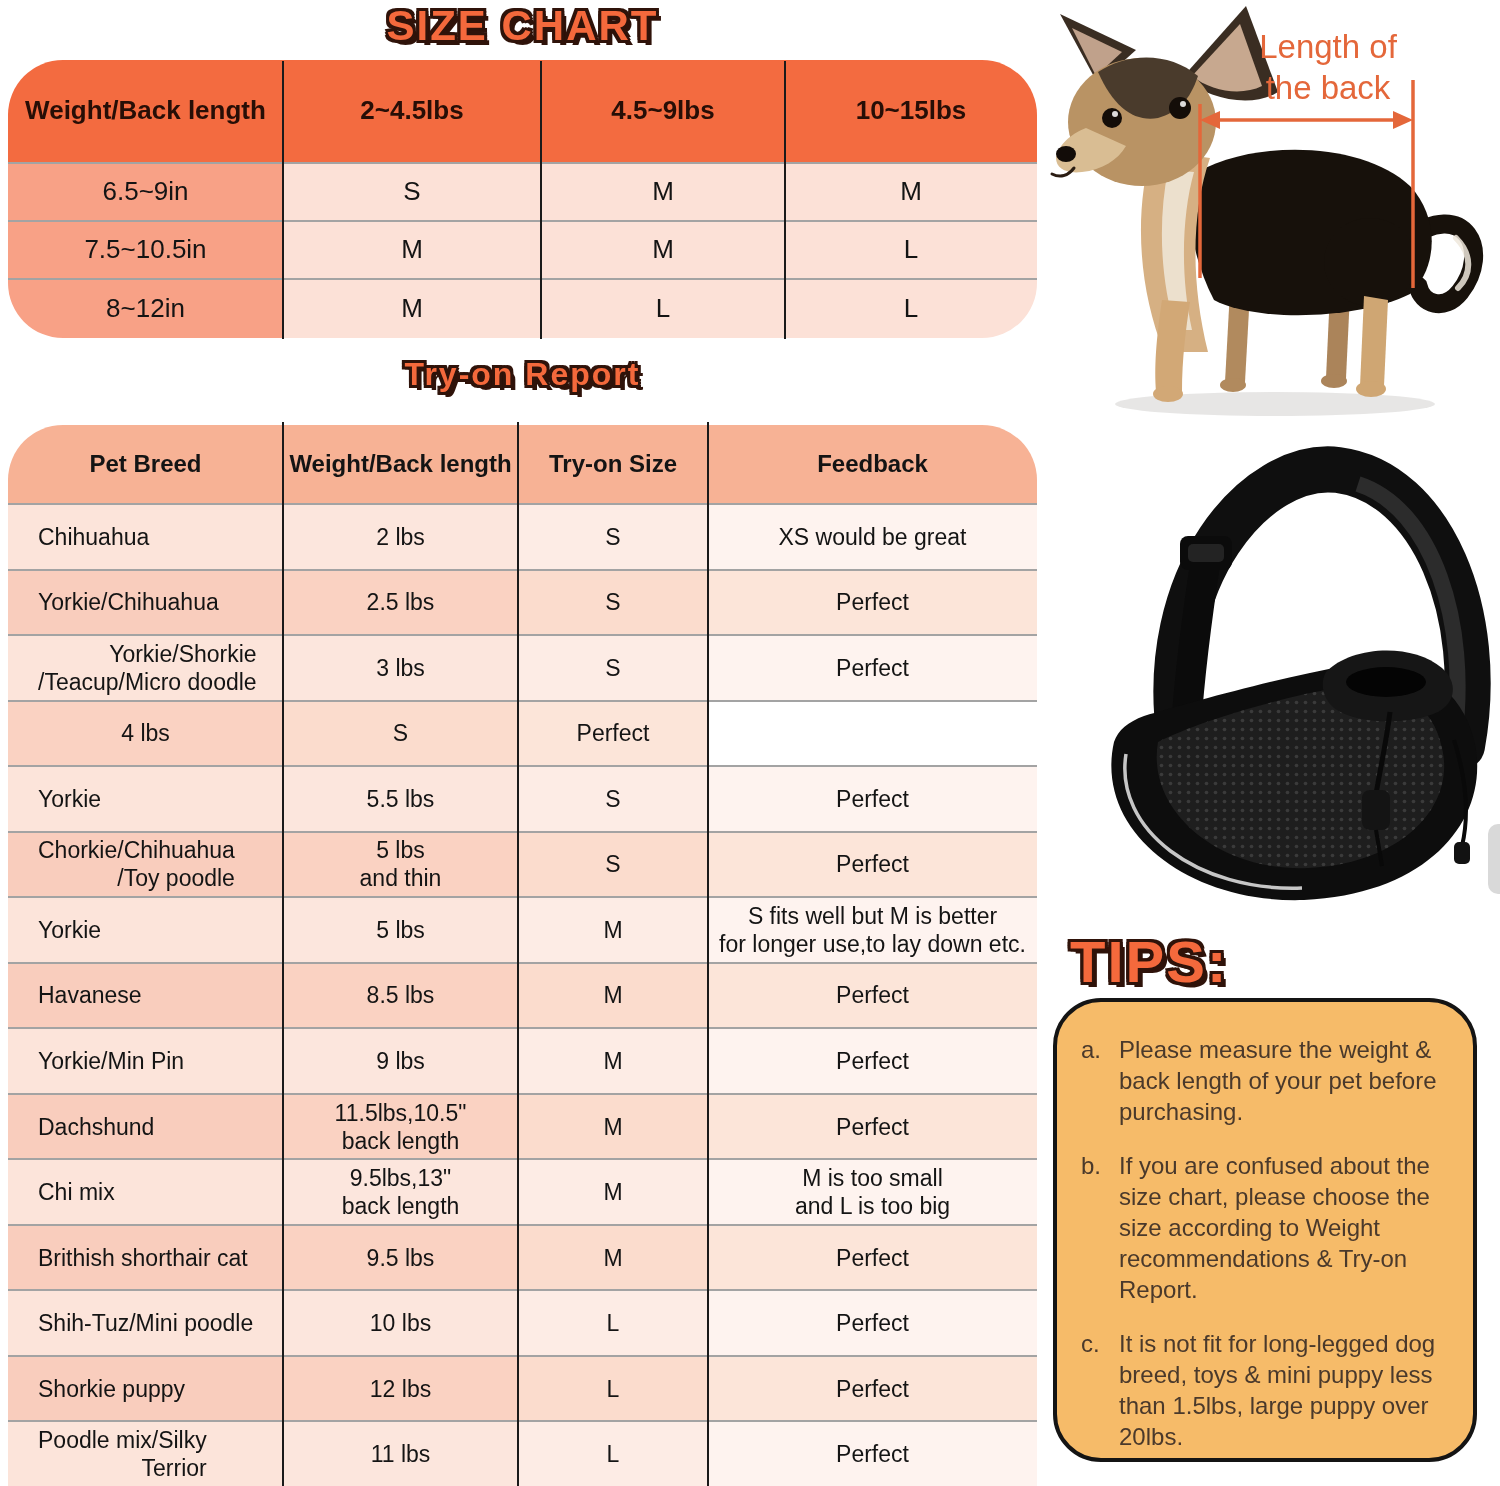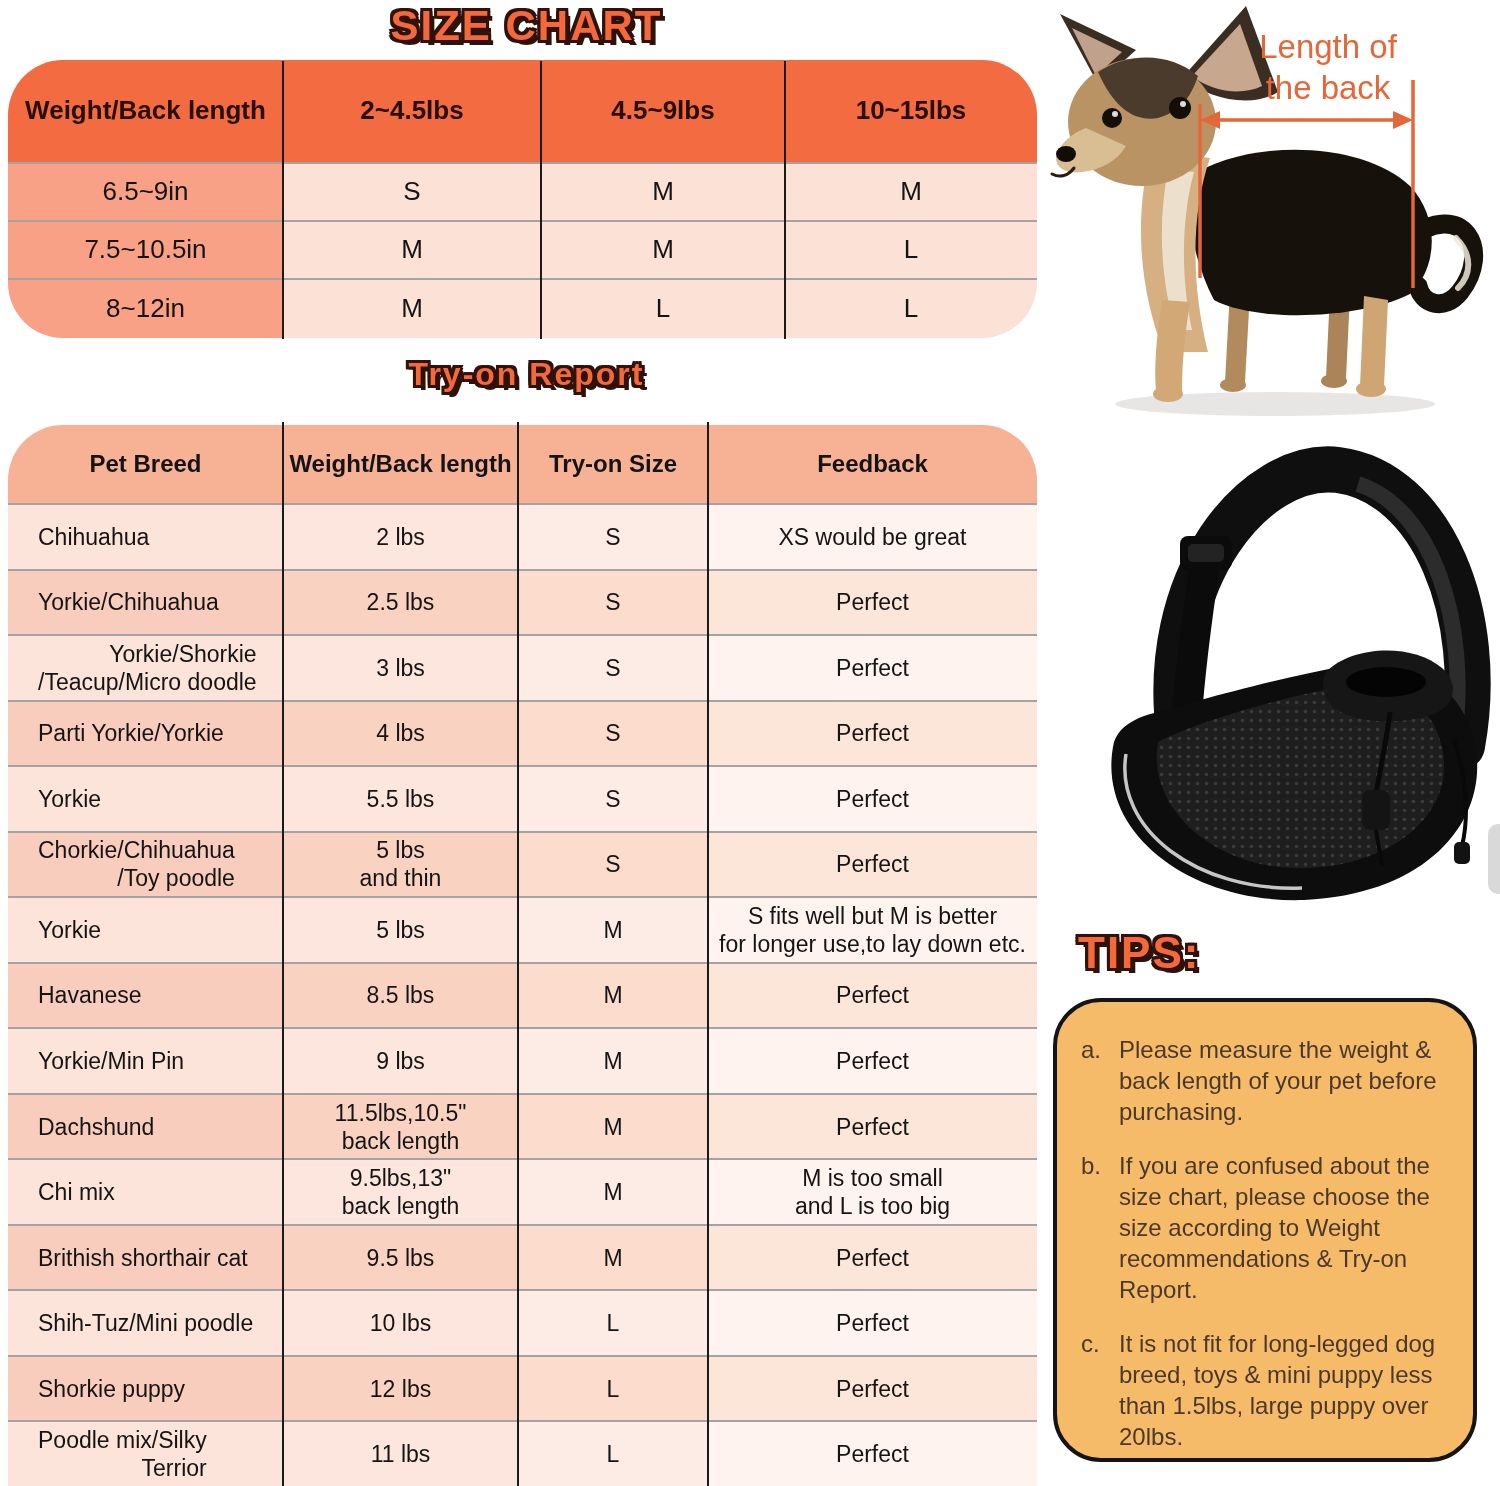--- a/index.html
+++ b/index.html
@@ -11,25 +11,24 @@
 
   
   .bubble {
     position:absolute; font-weight:bold; color:#f4693c; letter-spacing:2px;
     text-shadow:
       -3px -3px 0 #2f130a, 0 -3px 0 #2f130a, 3px -3px 0 #2f130a,
       -3px  0   0 #2f130a,                     3px  0   0 #2f130a,
       -3px  3px 0 #2f130a, 0  3px 0 #2f130a,  3px  3px 0 #2f130a,
        5px  5px 0 #2f130a;
     white-space:nowrap;
-    padding-left:8px;
   }
   .size-chart-title { left:0; top:2px; width:1045px; text-align:center; font-size:42px; }
   .tryon-title      { left:0; top:356px; width:1045px; text-align:center; font-size:32px; }
-  .tips-title       { left:1070px; top:928px; font-size:44px; }
+  .tips-title       { left:1070px; top:928px; font-size:58px; }
 
   
   .row { display:grid; border-bottom:2px solid #a3a3a3; }
   .cell { display:flex; align-items:center; justify-content:center; text-align:center;
           color:#141414; white-space:pre-line; line-height:1.22; }
 
   
   .size-table { position:absolute; left:8px; top:60px; width:1029px; }
   .size-table .row { grid-template-columns:275px 258px 244px 252px; }
   .size-table .row:last-child { border-bottom:none; }
@@ -143,21 +142,20 @@
       <div class="cell c-feedback">Perfect</div>
     </div>
     <div class="row t-row">
       <div class="cell c-breed">Yorkie/Shorkie
 /Teacup/Micro doodle</div>
       <div class="cell c-weight">3 lbs</div>
       <div class="cell c-size">S</div>
       <div class="cell c-feedback">Perfect</div>
     </div>
     <div class="row t-row alt">
-      <div class="cell c-breed">Parti Yorkie/Yorkie</div>
       <div class="cell c-weight">4 lbs</div>
       <div class="cell c-size">S</div>
       <div class="cell c-feedback">Perfect</div>
     </div>
     <div class="row t-row">
       <div class="cell c-breed">Yorkie</div>
       <div class="cell c-weight">5.5 lbs</div>
       <div class="cell c-size">S</div>
       <div class="cell c-feedback">Perfect</div>
     </div>

